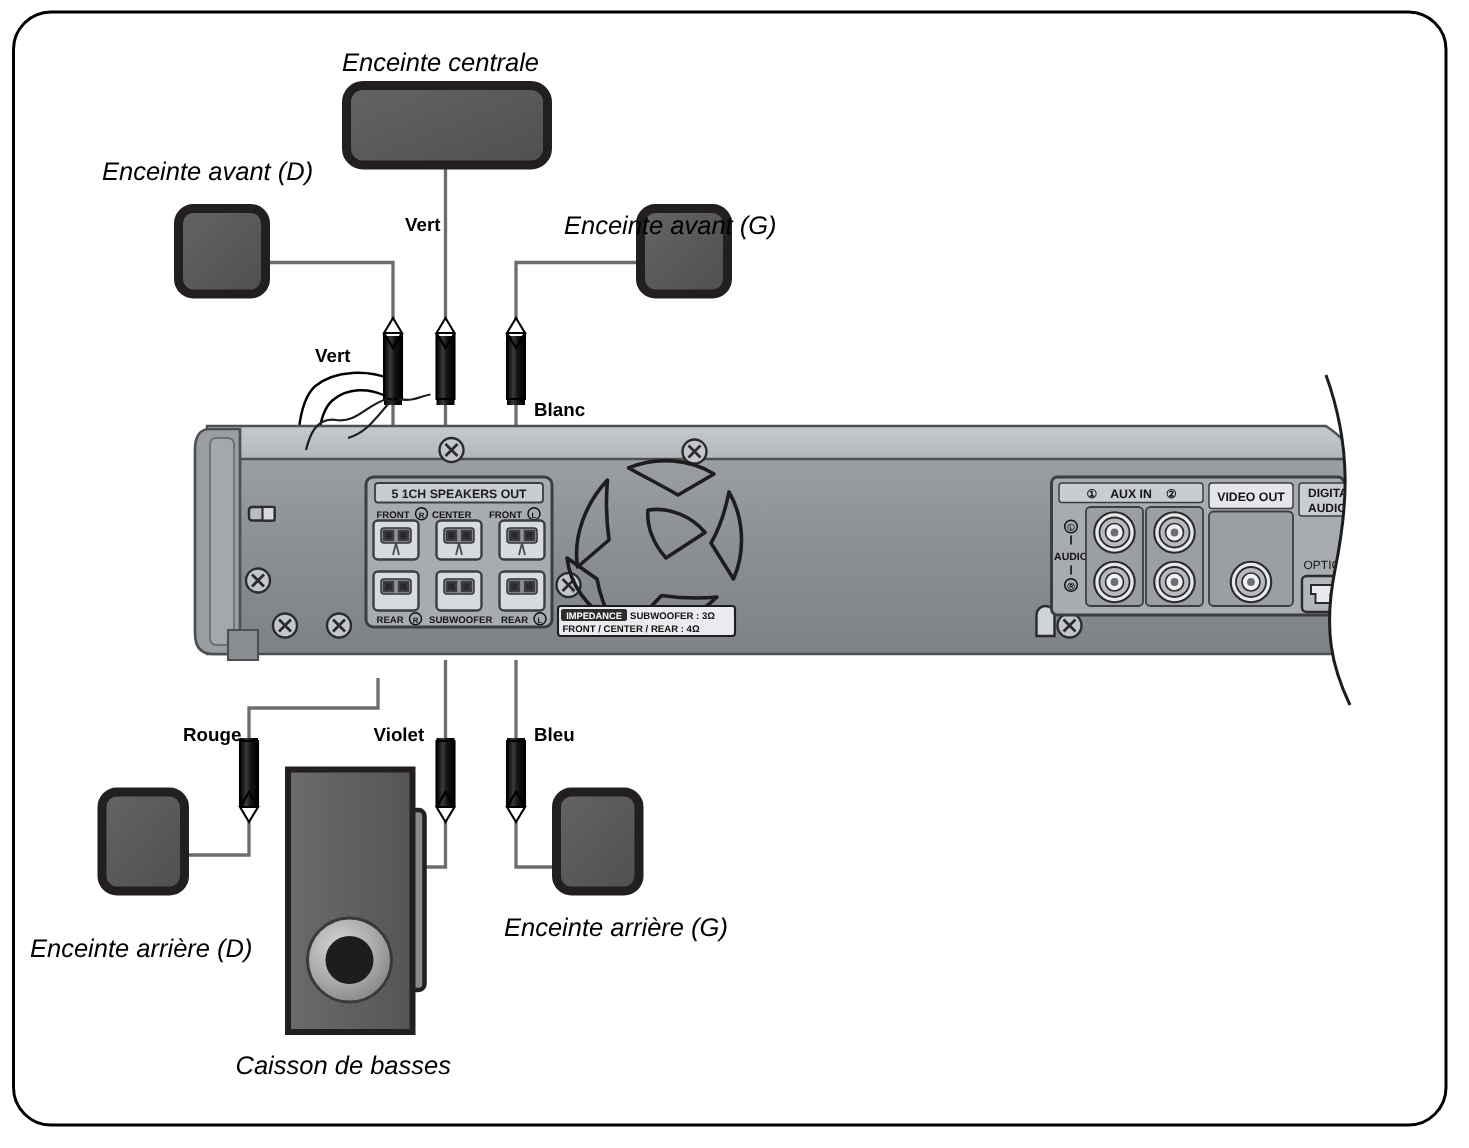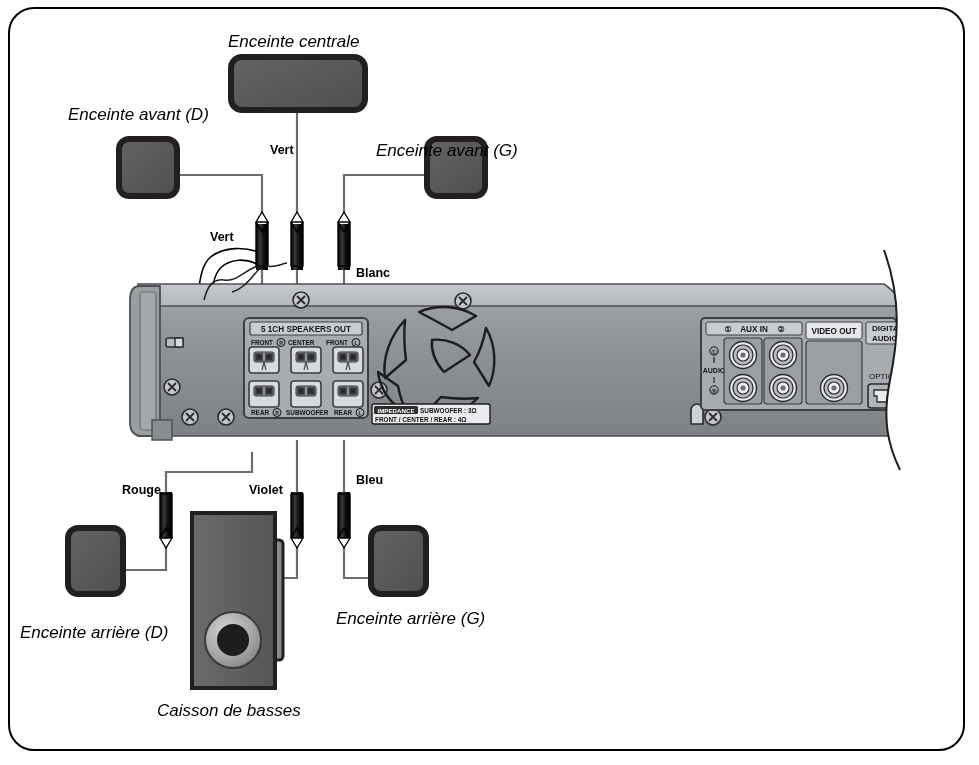--- a/index.html
+++ b/index.html
@@ -385,17 +385,17 @@
     <div class="lbl lbl-big" style="left:376px;top:106px;margin-top:36px;">Enceinte avant (G)</div>
     <div class="lbl lbl-big" style="left:20px;top:624px;">Enceinte arrière (D)</div>
     <div class="lbl lbl-big" style="left:336px;top:610px;">Enceinte arrière (G)</div>
     <div class="lbl lbl-big" style="left:157px;top:702px;">Caisson de basses</div>
 
     <div class="lbl lbl-color" style="left:270px;top:144px;">Vert</div>
     <div class="lbl lbl-color" style="left:210px;top:231px;">Vert</div>
     <div class="lbl lbl-color" style="left:356px;top:231px;margin-top:36px;">Blanc</div>
     <div class="lbl lbl-color" style="left:122px;top:484px;">Rouge</div>
     <div class="lbl lbl-color" style="left:249px;top:484px;">Violet</div>
-    <div class="lbl lbl-color" style="left:356px;top:474px;">Bleu</div>
+    <div class="lbl lbl-color" style="left:356px;top:484px;">Bleu</div>
   </div>
 
   <div id="frame"></div>
 </div>
 
 </body></html>

